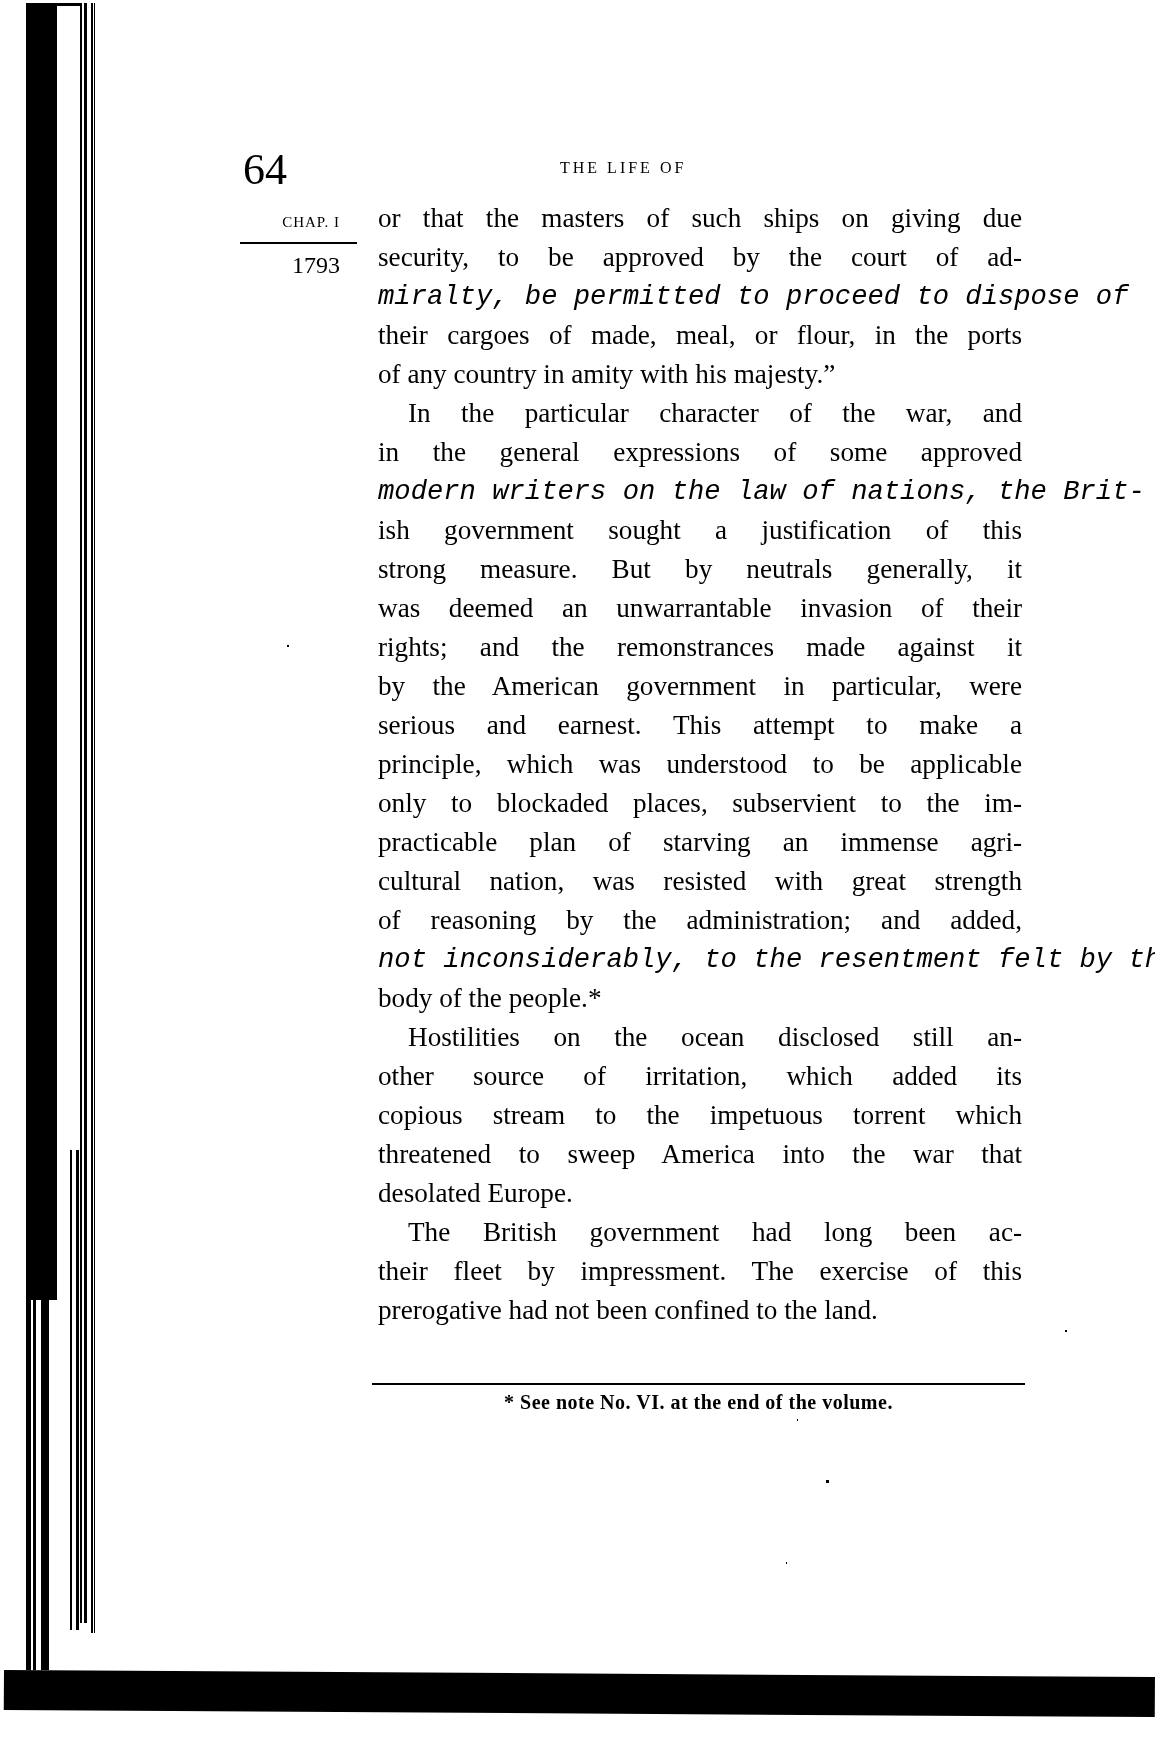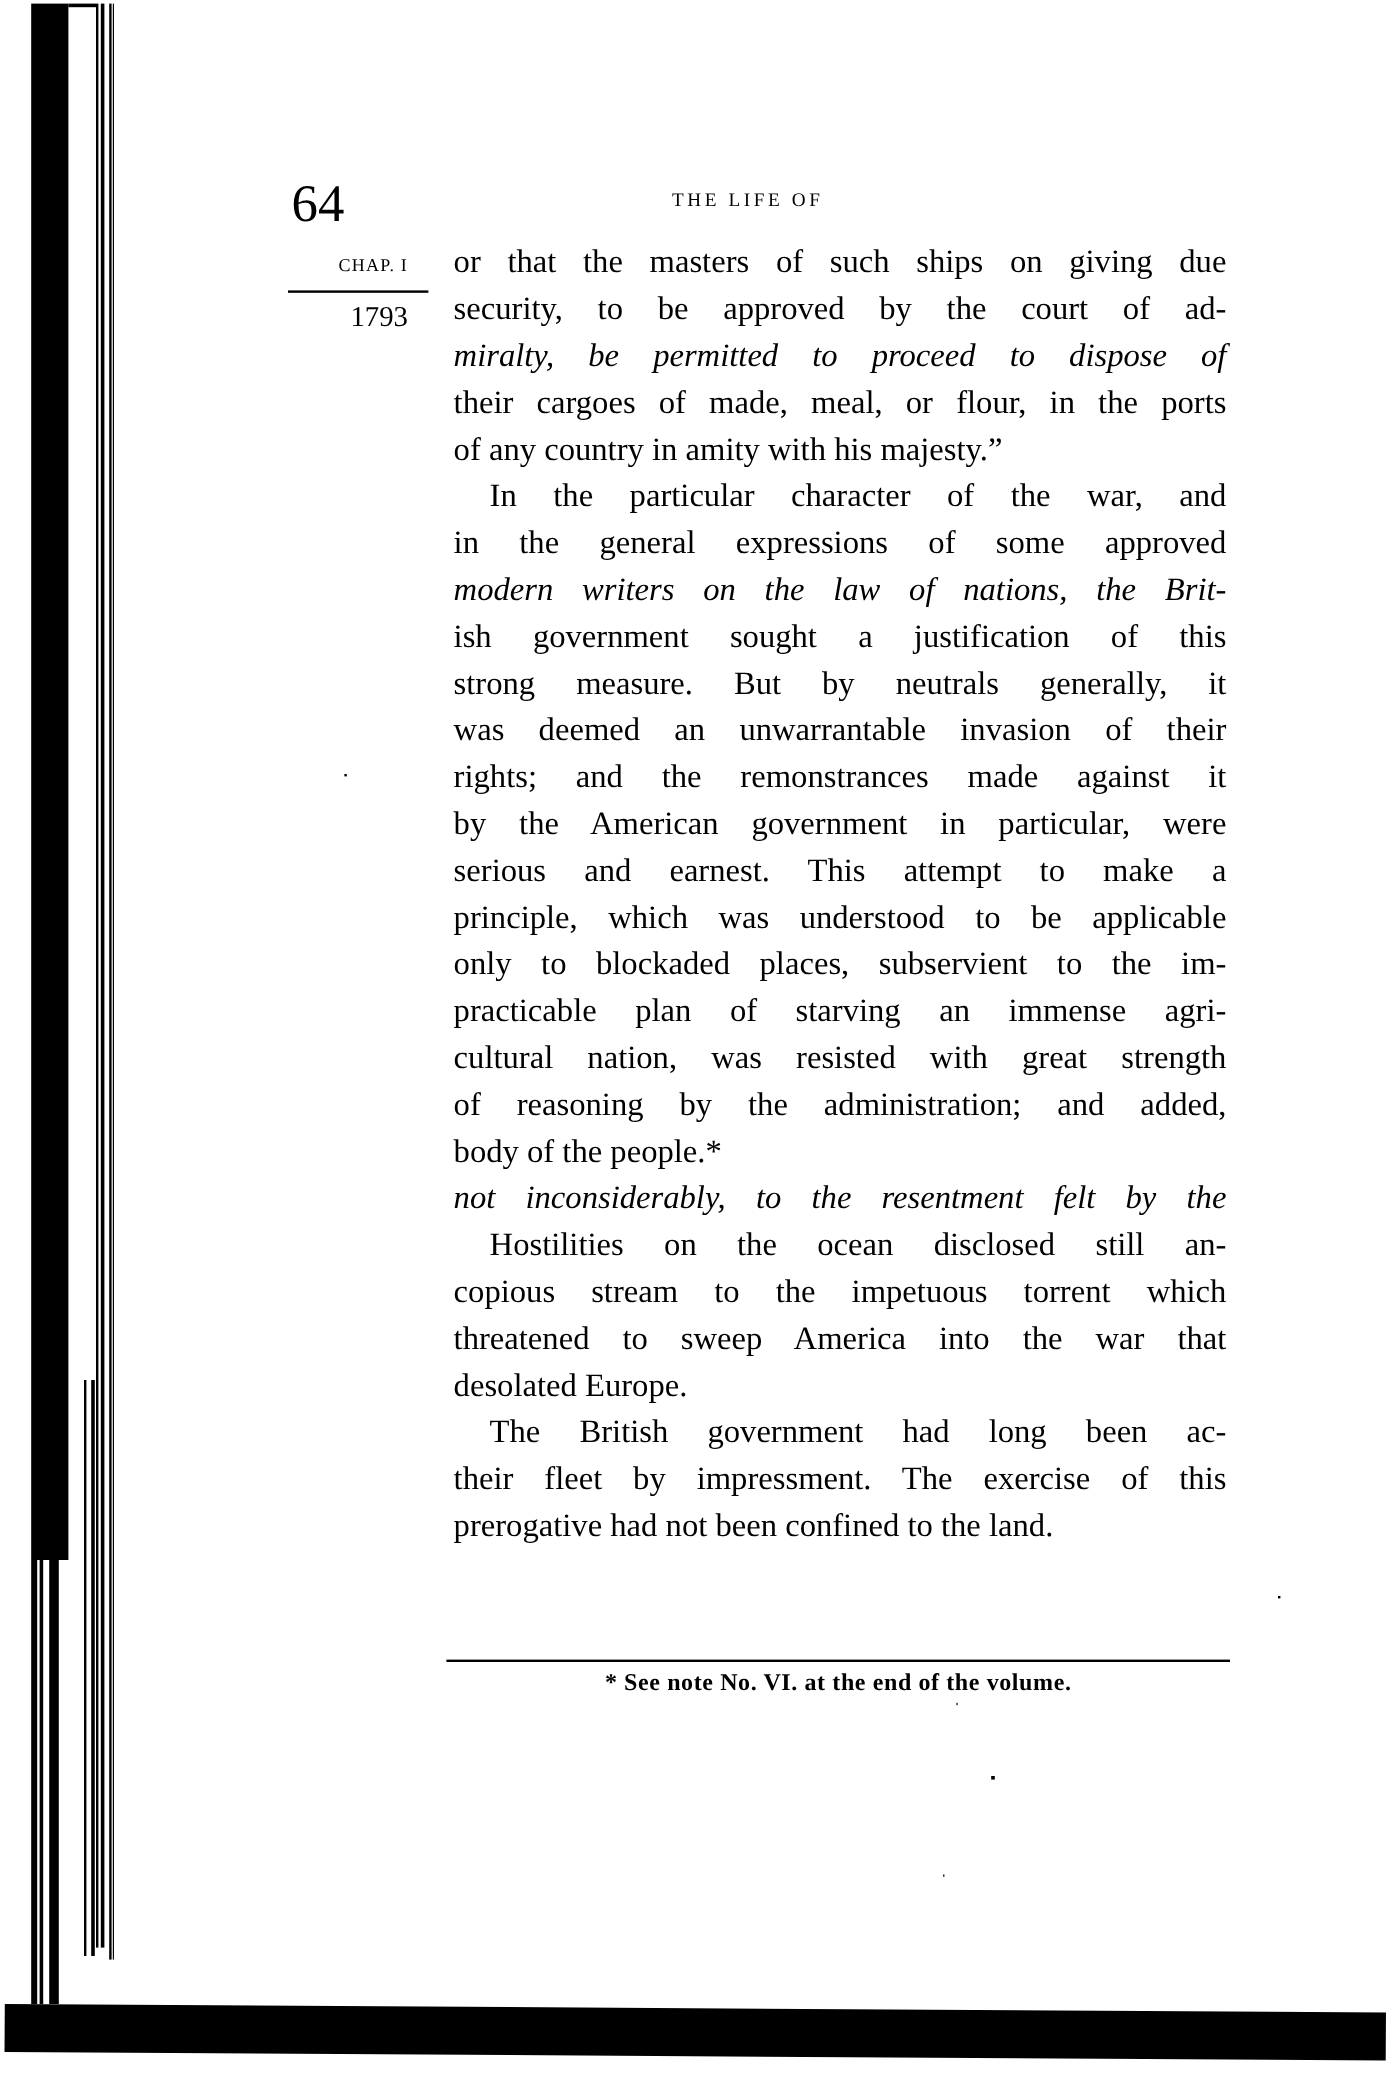--- a/index.html
+++ b/index.html
@@ -26,21 +26,21 @@
   .margin-rule { position: absolute; left: 240px; top: 242px; width: 117px; height: 2px; background: #000; }
   .margin-year { position: absolute; left: 255px; top: 248px; width: 85px; text-align: right;
                  font-size: 24px; line-height: 34px; }
 
   
   .text-block { position: absolute; left: 378px; top: 199px; width: 644px; }
   .para { margin: 0; font-size: 27.2px; line-height: 39px; text-align: justify; hyphens: none; }
   .para .ln { display: block; text-align: justify; text-align-last: justify; white-space: nowrap; height: 39px; }
   .para .ln.last { text-align-last: left; }
   .para .ln.indent { padding-left: 30px; }
-  .it { font-style: italic; }
+  .it { font-style: italic; font-family: Liberation Mono, monospace; }
 
   .footnote-rule { position: absolute; left: 372px; top: 1383px; width: 653px; height: 2px; background: #000; }
   .footnote { position: absolute; left: 372px; top: 1390px; width: 653px; text-align: center;
               font-size: 20px; font-weight: bold; line-height: 24px; letter-spacing: 0.5px; }
 
   .speck { position: absolute; width: 2px; height: 2px; background: #000; }
 </style>
 </head>
 <body>
 
@@ -82,25 +82,26 @@
       <span class="ln">strong measure.  But by neutrals generally, it</span>
       <span class="ln">was deemed an unwarrantable invasion of their</span>
       <span class="ln">rights; and the remonstrances made against it</span>
       <span class="ln">by the American government in particular, were</span>
       <span class="ln">serious and earnest.  This attempt to make a</span>
       <span class="ln">principle, which was understood to be applicable</span>
       <span class="ln">only to blockaded places, subservient to the im-</span>
       <span class="ln">practicable plan of starving an immense agri-</span>
       <span class="ln">cultural nation, was resisted with great strength</span>
       <span class="ln">of reasoning by the administration; and added,</span>
+      <span class="ln it">not inconsiderably, to the resentment felt by the</span>
       <span class="ln last">body of the people.*</span>
-      <span class="ln it">not inconsiderably, to the resentment felt by the</span>
     </p>
   <p class="para">
       <span class="ln indent">Hostilities on the ocean disclosed still an-</span>
+      <span class="ln">other source of irritation, which added its</span>
       <span class="ln">copious stream to the impetuous torrent which</span>
       <span class="ln">threatened to sweep America into the war that</span>
       <span class="ln last">desolated Europe.</span>
     </p>
   <p class="para">
       <span class="ln indent">The British government had long been ac-</span>
       <span class="ln">their fleet by impressment.  The exercise of this</span>
       <span class="ln last">prerogative had not been confined to the land.</span>
     </p>
 </div>

